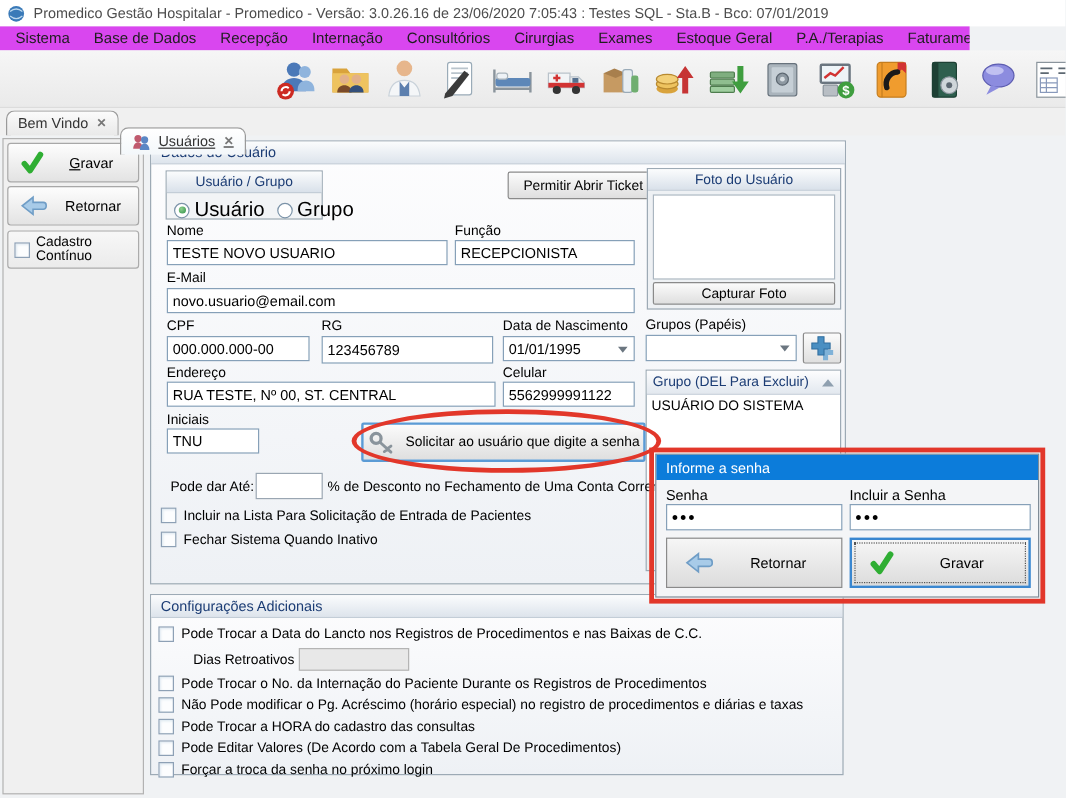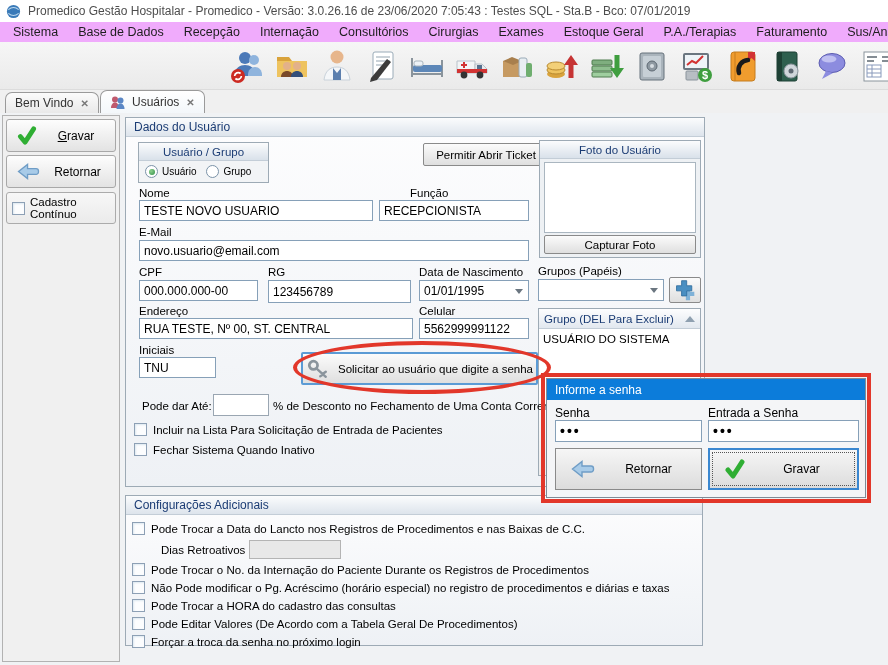--- a/index.html
+++ b/index.html
@@ -5,31 +5,31 @@
   * { margin:0; padding:0; box-sizing:border-box; }
   html,body { width:888px; height:665px; }
   body { font-family:"Liberation Sans", sans-serif; background:#f0f2f4; position:relative; overflow:hidden; color:#000; }
   .abs { position:absolute; }
 
   
   .titlebar { left:0; top:0; width:888px; height:22px; background:#fff; display:flex; align-items:center; gap:7px; padding-left:6px; }
   .titlebar .txt { font-size:12px; color:#4d4d4d; white-space:nowrap; }
 
   
-  .menubar { left:0; top:22px; width:888px; height:20px; background:#f0abfc; display:flex; align-items:center; gap:10px; padding-left:8px; overflow:hidden; }
+  .menubar { left:0; top:22px; width:808px; height:20px; background:#d946ef; display:flex; align-items:center; gap:10px; padding-left:8px; overflow:hidden; }
   .menubar span { font-size:12.5px; color:#1e1e1e; white-space:nowrap; padding:0 5px; cursor:default; }
 
   
   .toolbar { left:0; top:42px; width:888px; height:48px; background:linear-gradient(#f6f6f6,#eaeaea); border-bottom:1px solid #dcdcdc; }
   .tool { position:absolute; top:5px; width:38px; height:38px; }
 
   
   .tabstrip { left:0; top:90px; width:888px; height:23px; background:#f0f0f0; }
   .tab { position:absolute; height:21px; top:2px; border:1px solid #9a9a9a; border-bottom:none; border-radius:7px 7px 0 0; background:linear-gradient(#fbfbfb,#e9e9e9); display:flex; align-items:center; gap:7px; padding:0 9px; font-size:12px; color:#333; }
-  .tab.active { top:0; height:23px; background:linear-gradient(#ffffff,#f3f7fa); z-index:2; }
+  .tab.active { top:16px; height:23px; background:linear-gradient(#ffffff,#f3f7fa); z-index:2;text-decoration:underline; }
   .tclose { font-size:10px; color:#777; font-weight:bold; }
 
   
   .sidebar { left:2px; top:115px; width:118px; height:547px; background:#f0f0f0; border:1px solid #b2b2b2; }
   .side-btn { position:absolute; left:3px; width:110px; height:33px; border:1px solid #a8a8a8; border-radius:3px; background:linear-gradient(#fdfdfd,#e3e3e3); display:flex; align-items:center; padding-left:10px; font-size:12px; cursor:default; }
   .side-btn .t { flex:1; text-align:center; }
   .ulf::first-letter { text-decoration:underline; }
   .side-chk { position:absolute; left:3px; top:76px; width:110px; height:32px; border:1px solid #ababab; border-radius:3px; background:linear-gradient(#f7f7f7,#ebebeb); display:flex; align-items:center; gap:5px; padding-left:5px; font-size:11.5px; }
 
   
@@ -229,21 +229,21 @@
 
 <div class="abs gbox" style="left:125px; top:117px; width:580px; height:370px;">
   <div class="gb-h">
       <span>Dados do Usuário</span>
     </div>
 
   <div class="subbox" style="left:12px; top:24px; width:131px; height:41px;">
     <div class="sub-h">
         <span>Usuário / Grupo</span>
       </div>
-    <div style="display:flex; align-items:center; gap:4px; padding:4px 6px; font-size:10px;">
+    <div style="display:flex; align-items:center; gap:4px; padding:4px 6px; font-size:17px;">
       <span class="rado sel"></span>
       <span>Usuário</span>
       <span class="rado" style="margin-left:6px"></span>
       <span>Grupo</span>
     </div>
   </div>
 
   <div class="btn" style="left:277px; top:25px; width:126px; height:23px;margin-left:20px;">
     <span>Permitir Abrir Ticket</span>
   </div>
@@ -253,21 +253,21 @@
         <span>Foto do Usuário</span>
       </div>
     <div style="position:absolute; left:4px; right:4px; top:21px; height:71px; background:#fff; border:1px solid #aab6c0;"></div>
     <div class="btn" style="left:4px; right:4px; bottom:3px; height:19px;">
       <span>Capturar Foto</span>
     </div>
   </div>
 
   <span class="flabel" style="left:13px; top:69px;">Nome</span>
   <div class="ti" style="left:13px; top:82px; width:234px; height:21px;">TESTE NOVO USUARIO</div>
-  <span class="flabel" style="left:253px; top:69px;margin-left:31px;">Função</span>
+  <span class="flabel" style="left:253px; top:69px;">Função</span>
   <div class="ti" style="left:253px; top:82px; width:150px; height:21px;">RECEPCIONISTA</div>
 
   <span class="flabel" style="left:13px; top:108px;">E-Mail</span>
   <div class="ti" style="left:13px; top:122px; width:390px; height:21px;">novo.usuario@email.com</div>
 
   <span class="flabel" style="left:13px; top:148px;">CPF</span>
   <div class="ti" style="left:13px; top:162px; width:119px; height:21px;">000.000.000-00</div>
   <span class="flabel" style="left:142px; top:148px;">RG</span>
   <div class="ti" style="left:142px; top:162px; width:143px; height:23px;">123456789</div>
   <span class="flabel" style="left:293px; top:148px;">Data de Nascimento</span>
@@ -359,21 +359,21 @@
     <span>Forçar a troca da senha no próximo login</span>
   </div>
 </div>
 
 <div class="abs dialog">
   <div class="dlg-title">
       <span>Informe a senha</span>
     </div>
   <span class="flabel" style="left:8px; top:27px; font-size:12px;">Senha</span>
   <div class="ti pwd" style="left:8px; top:41px; width:147px; height:22px;">•••</div>
-  <span class="flabel" style="left:161px; top:27px; font-size:12px;">Entrada a Senha</span>
+  <span class="flabel" style="left:161px; top:27px; font-size:12px;">Incluir a Senha</span>
   <div class="ti pwd" style="left:161px; top:41px; width:151px; height:22px;">•••</div>
 
   <div class="dlg-btn" style="left:8px; top:69px; width:147px;">
     <svg width="26" height="20" viewBox="0 0 24 20">
         <path d="M11 2.5v4.5h9a2.5 2.5 0 0 1 2.5 2.5v1a2.5 2.5 0 0 1-2.5 2.5h-9v4.5L1.5 10z" fill="#a8cbe8" stroke="#6f9dc6" stroke-width="1.4"></path>
       </svg>
     <span class="t">Retornar</span>
   </div>
   <div class="dlg-btn focus" style="left:161px; top:69px; width:151px;">
     <svg width="22" height="20" viewBox="0 0 20 20">

